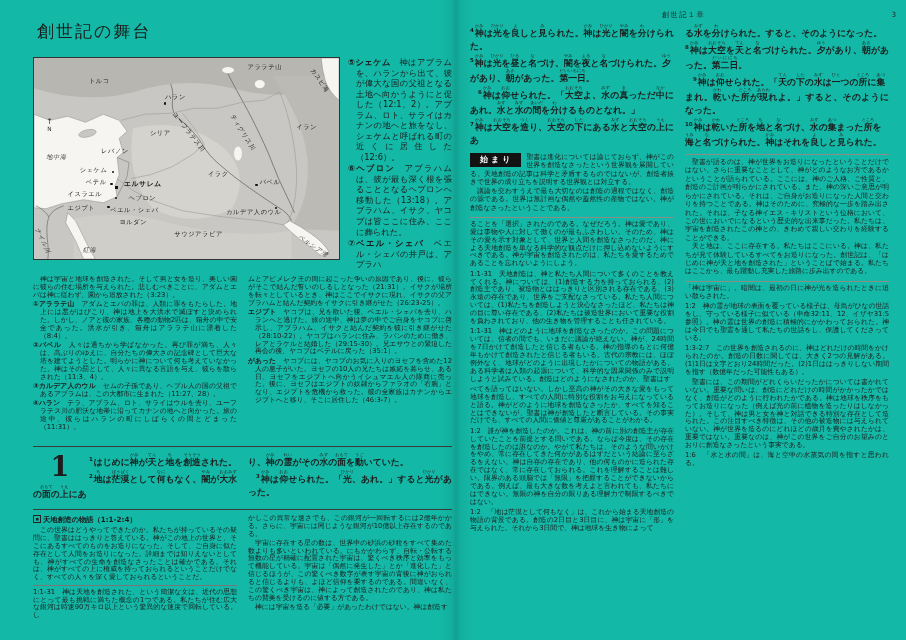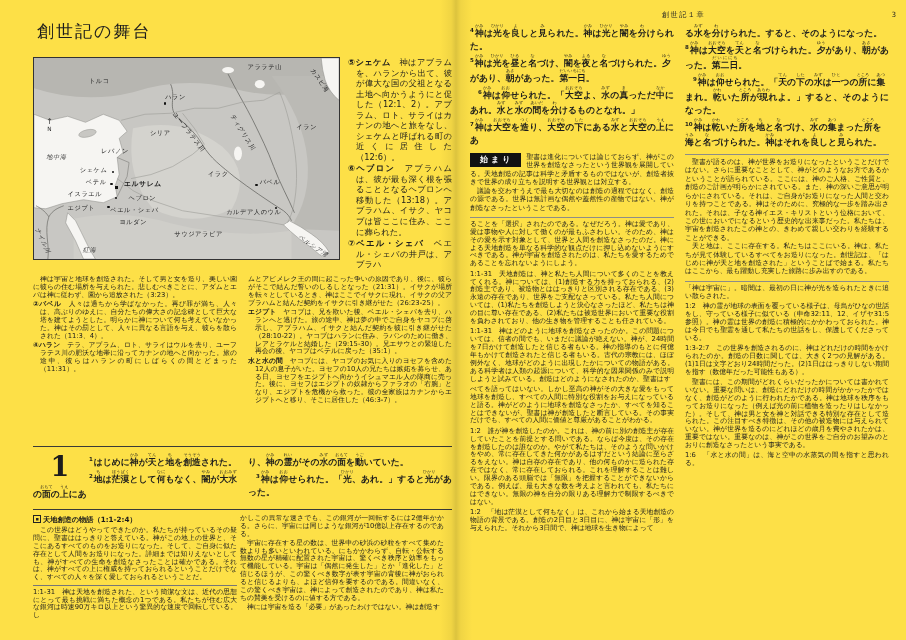--- a/index.html
+++ b/index.html
@@ -1,18 +1,18 @@
 <!DOCTYPE html>
 <html><head>
 <meta charset="utf-8">
 <style>
   html,body{margin:0;padding:0;}
   body{width:906px;height:640px;position:relative;background:#e8e8e6;
        font-family:"DejaVu Sans","Liberation Sans",sans-serif;color:#1c1c1c;overflow:hidden;}
-  .page{position:absolute;top:0;height:640px;background:#fde047;}
+  .page{position:absolute;top:0;height:640px;background:#14b8a6;}
   #page-left{left:0;width:455px;}
   #page-right{left:455px;width:451px;}
   #gutter{position:absolute;left:440px;top:0;width:32px;height:640px;pointer-events:none;
           background:linear-gradient(90deg,rgba(0,0,0,0) 0%,rgba(0,0,0,0.05) 35%,rgba(0,0,0,0.13) 50%,rgba(0,0,0,0.05) 65%,rgba(0,0,0,0) 100%);}
 
   
   #lp-title{position:absolute;left:37px;top:20px;font-size:17px;font-weight:normal;letter-spacing:2px;margin:0;}
   #map-wrap{position:absolute;left:33px;top:57px;width:419px;display:flex;gap:8px;}
   .map-box{position:relative;width:307px;height:203px;border:1px solid #333;box-sizing:border-box;background:#c8c7c3;flex:none;overflow:hidden;}
   .map-box svg{position:absolute;left:0;top:0;width:100%;height:100%;}
@@ -34,21 +34,21 @@
   .rule{height:0;border-top:1px solid #3a3a38;position:absolute;left:33px;width:419px;}
   #lp-rule1{top:446px;}
   #lp-rule2{top:509px;}
   #lp-verses{position:absolute;left:33px;top:452px;width:419px;display:flex;gap:11px;}
   .verse{font-size:8.8px;font-weight:bold;line-height:13px;text-align:justify;}
   .verse rt{font-size:4.1px;font-weight:normal;letter-spacing:0;}
   .vn{font-size:5.5px;font-weight:bold;margin-right:1px;}
   .vind{text-indent:8px;}
   .chnum{float:left;width:50px;height:26px;line-height:27px;text-align:center;margin:1px 4px 0 2px;
          font-family:"DejaVu Serif","Liberation Serif",serif;font-size:27px;font-weight:bold;}
-  #lp-comm{position:absolute;left:33px;top:515px;width:419px;height:122px;overflow:hidden;display:flex;gap:3px;}
+  #lp-comm{position:absolute;left:33px;top:515px;width:419px;height:122px;overflow:hidden;display:flex;gap:11px;}
   .comm-h{font-size:7.2px;font-weight:bold;margin-bottom:2px;}
   .marker-icon{display:inline-block;width:5.5px;height:5.5px;border:1px solid #222;margin-right:2.5px;vertical-align:-0.5px;
                background:linear-gradient(#222,#222) center/2.5px 2.5px no-repeat;}
   .thinrule{border-top:1px solid #777;margin:3px 0 2.5px;}
   .refnote{font-size:6.8px;line-height:1.16;text-align:justify;margin-top:2.5px;}
   .ref{font-weight:normal;}
 
   
   .rp-header{position:absolute;top:10px;left:15px;width:427px;font-size:7.2px;color:#222;}
   .rp-title{display:block;text-align:center;letter-spacing:1.5px;}
@@ -148,29 +148,31 @@
           <div class="sbnote"><b>⑤シェケム</b>　神はアブラムを、ハランから出て、彼が偉大な国の父祖となる土地へ向かうようにと促した（12:1、2）。アブラム、ロト、サライはカナンの地へと旅をなし、シェケムと呼ばれる町の近くに居住した（12:6）。</div>
           <div class="sbnote"><b>⑥ヘブロン</b>　アブラハムは、彼が最も深く根を張ることとなるヘブロンへ移動した（13:18）。アブラハム、イサク、ヤコブは皆ここに住み、ここに葬られた。</div>
           <div class="sbnote"><b>⑦ベエル・シェバ</b>　ベエル・シェバの井戸は、アブラハ</div>
         </div>
     </div>
 
     <div id="lp-notes">
       <div class="col">
         <p class="smalltext p-ind">神は宇宙と地球を創造された。そして男と女を造り、美しい園に彼らの住む場所を与えられた。悲しむべきことに、アダムとエバは神に従わず、園から追放された（3:23）。</p>
         <div id="lp-c1-items">
+            <div class="numnote smalltext"><b>①アララテ山</b>　アダムとエバの罪は、人類に罪をもたらした。地上には悪がはびこり、神は地上を大洪水で滅ぼすと決められた。しかし、ノアと彼の家族、各種の動物2匹は、箱舟の中で安全であった。洪水が引き、箱舟はアララテ山に漂着した（8:4）。</div>
             <div class="numnote smalltext"><b>②バベル</b>　人々は過ちから学ばなかった。再び罪が満ち、人々は、高ぶりのゆえに、自分たちの偉大さの記念碑として巨大な塔を建てようとした。明らかに神について何も考えていなかった。神はその罰として、人々に異なる言語を与え、彼らを散らされた（11:3、4）。</div>
+            <div class="numnote smalltext"><b>③カルデア人のウル</b>　セムの子孫であり、ヘブル人の国の父祖であるアブラムは、この大都市に生まれた（11:27、28）。</div>
             <div class="numnote smalltext"><b>④ハラン</b>　テラ、アブラム、ロト、サライはウルを去り、ユーフラテス川の肥沃な地帯に沿ってカナンの地へと向かった。旅の途中、彼らはハランの町にしばらくの間とどまった（11:31）。</div>
           </div>
       </div>
       <div class="col">
         <p class="smalltext">ムとアビメレク王の間に起こった争いの原因であり、後に、彼らがそこで結んだ誓いのしるしとなった（21:31）。イサクが場所を転々としているとき、神はここでイサクに現れ、イサクの父アブラハムと結んだ契約をイサクに引き継がせた（26:23-25）。</p>
         <div id="lp-c2-items">
             <div class="numnote smalltext"><b>エジプト</b>　ヤコブは、兄を欺いた後、ベエル・シェバを去り、ハランへと逃げた。旅の途中、神は夢の中でご自身をヤコブに啓示し、アブラハム、イサクと結んだ契約を彼に引き継がせた（28:10-22）。ヤコブはハランに住み、ラバンのために働き、レアとラケルと結婚した（29:15-30）。兄エサウとの緊迫した再会の後、ヤコブはベテルに戻った（35:1）。</div>
-            <div class="numnote smalltext"><b>水と水の間</b>　ヤコブには、ヤコブのお気に入りのヨセフを含めた12人の息子がいた。ヨセフの10人の兄たちは嫉妬を募らせ、ある日、ヨセフをエジプトへ向かうイシュマエル人の隊商に売った。後に、ヨセフはエジプトの奴隷からファラオの「右腕」となり、エジプトを危機から救った。彼の全家族はカナンからエジプトへと移り、そこに居住した（46:3-7）。</div>
+            <div class="numnote smalltext"><b>があった</b>　ヤコブには、ヤコブのお気に入りのヨセフを含めた12人の息子がいた。ヨセフの10人の兄たちは嫉妬を募らせ、ある日、ヨセフをエジプトへ向かうイシュマエル人の隊商に売った。後に、ヨセフはエジプトの奴隷からファラオの「右腕」となり、エジプトを危機から救った。彼の全家族はカナンからエジプトへと移り、そこに居住した（46:3-7）。</div>
           </div>
       </div>
     </div>
 
     <div class="rule" id="lp-rule1"></div>
 
     <div id="lp-verses">
       <div class="col">
         <div class="chnum">1</div>
         <div id="lp-verses-c1">

